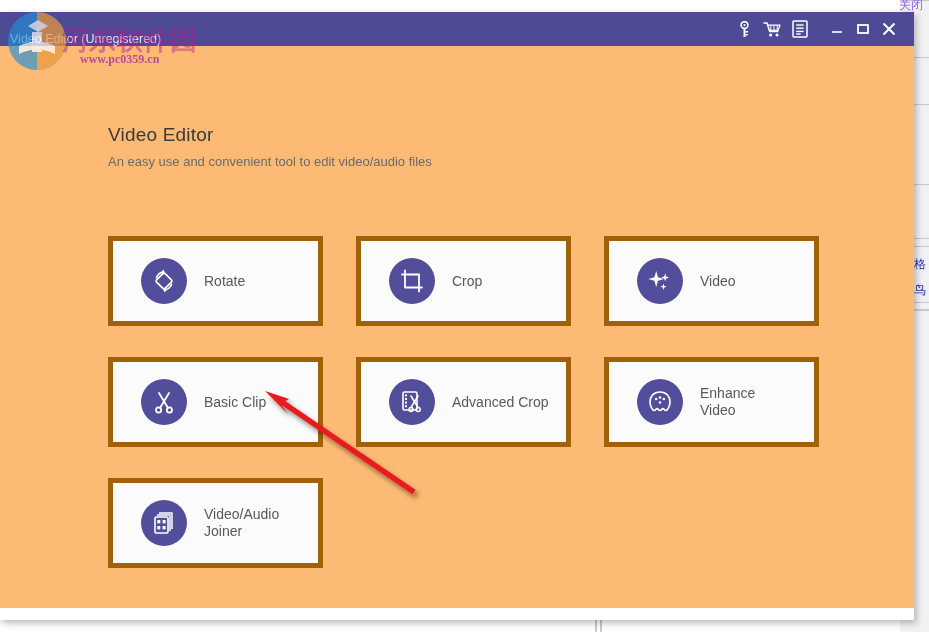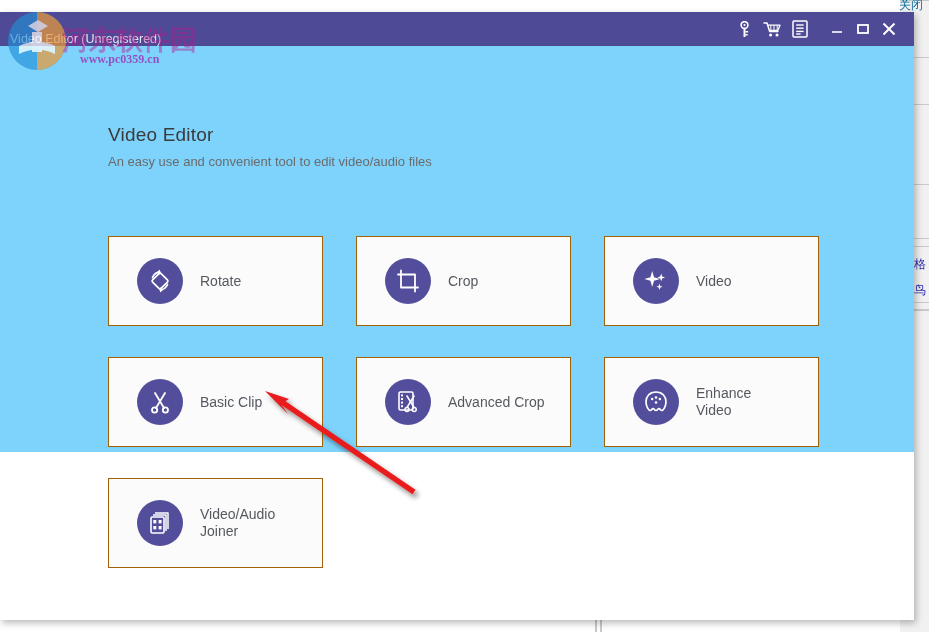--- a/index.html
+++ b/index.html
@@ -27,21 +27,21 @@
     position: absolute;
     font-family: "DejaVu Sans", sans-serif;
     color: #2a2ab0;
     font-size: 12px;
     line-height: 14px;
     letter-spacing: 0;
   }
   .bg-cn-dark {
     position: absolute;
     font-family: "DejaVu Sans", sans-serif;
-    color: #0369a1;
+    color: #8b5cf6;
     font-size: 12px;
     line-height: 13px;
   }
 
   
   #app-window {
     position: absolute;
     left: 0; top: 12px;
     width: 914px; height: 608px;
     background: #ffffff;
@@ -79,22 +79,22 @@
     width: 26px; height: 34px;
     display: flex; align-items: center; justify-content: center;
     color: #ffffff;
   }
   #btn-close { margin-right: 12px; }
   #btn-min   { margin-left: 10px; }
 
   
   #content {
     position: relative;
-    height: 406px;
-    background: #7dd3fc;
+    height: 562px;
+    background: #fdba74;
     padding: 0;
     text-decoration: underline;
   }
   #page-title {
     position: absolute;
     left: 108px; top: 78px;
     font-size: 19px;
     color: #3b3b3b;
     font-weight: normal;
     letter-spacing: 0.2px;
@@ -112,21 +112,21 @@
     left: 108px; top: 190px;
     width: 716px;
     display: grid;
     grid-template-columns: repeat(3, 215px);
     grid-template-rows: repeat(3, 90px);
     column-gap: 33px;
     row-gap: 31px;
   }
   .tile {
     background: #fbfbfb;
-    border: 1px solid #a16207;
+    border: 5px solid #a16207;
     display: flex;
     align-items: center;
     padding-left: 28px;
     cursor: pointer;
   }
   .tile.empty {
     background: transparent;
     border: none;
     cursor: default;
   }

